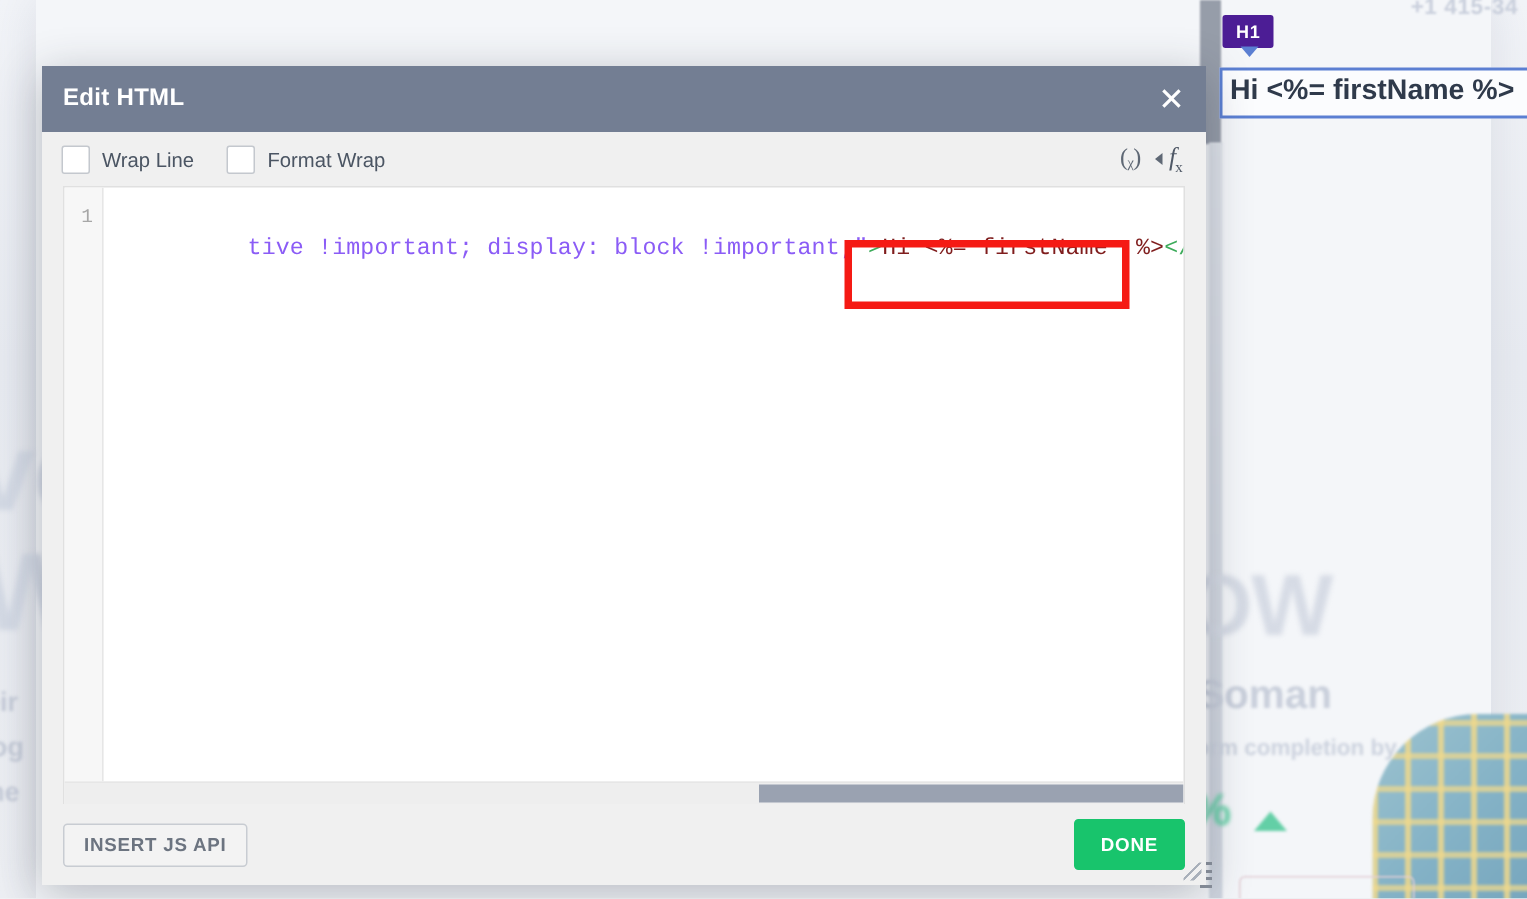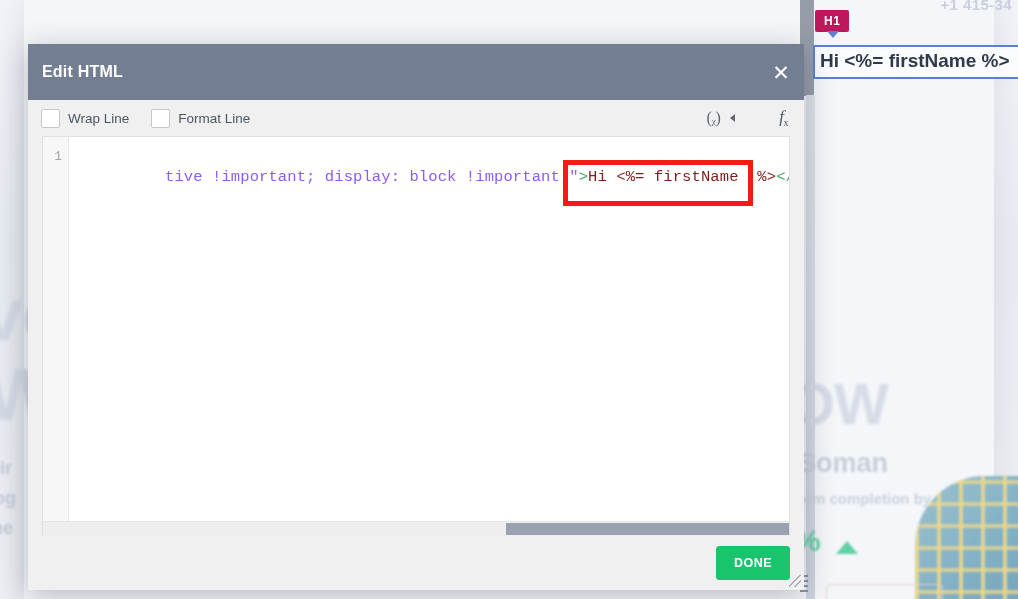--- a/index.html
+++ b/index.html
@@ -125,21 +125,21 @@
     width: 14px; height: 96px;
     background: #77808f;
     opacity: .75;
     filter: blur(.7px);
   }
 
   
   .h1-badge {
     position: absolute;
     left: 815px; top: 10px;
-    background: #be185d;
+    background: #4c1d95;
     color: #ffffff;
     font-size: 12px;
     font-weight: 700;
     letter-spacing: .5px;
     padding: 4px 9px 4px 9px;
     border-radius: 2px;
     z-index: 4;
   }
   .h1-badge:after {
     content: "";
@@ -171,21 +171,21 @@
     position: absolute;
     left: 28px; top: 44px;
     width: 776px; height: 546px;
     background: #f0f0f0;
     box-shadow: 0 6px 28px rgba(40,48,62,.30);
     z-index: 10;
     display: flex;
     flex-direction: column;
   }
   .modal-titlebar {
-    height: 56px;
+    height: 44px;
     background: #737e93;
     display: flex;
     align-items: center;
     padding: 0 0 0 14px;
     flex: 0 0 auto;
   }
   .modal-title {
     color: #ffffff;
     font-size: 16px;
     font-weight: 700;
@@ -261,21 +261,20 @@
     border-bottom: 4px solid transparent;
     border-right: 5px solid #5f6875;
     margin-right: 4px;
   }
   .icon-fx {
     font-family: "Liberation Serif", serif;
     font-style: italic;
     font-size: 17px;
     color: #4f5866;
     letter-spacing: -.5px;
-    margin-left: 40px;
   }
   .icon-fx sub { font-size: 10px; font-style: normal; }
 
   
   .editor-wrap {
     flex: 1 1 auto;
     background: #ffffff;
     margin: 0 14px;
     border: 1px solid #e0e0e0;
     border-bottom: none;
@@ -433,21 +432,21 @@
   </div>
 
 
   <div class="options-bar">
     <div class="checkbox-group">
       <div class="cb-box"></div>
       <div class="cb-label">Wrap Line</div>
     </div>
     <div class="checkbox-group">
       <div class="cb-box"></div>
-      <div class="cb-label">Format Line</div>
+      <div class="cb-label">Format Wrap</div>
     </div>
     <div class="opt-spacer"></div>
     <div class="icon-var">(ᵪ)</div>
     <div class="icon-fx-wrap">
       <div class="icon-tri-left"></div>
       <div class="icon-fx"><span>f</span><sub>x</sub></div>
     </div>
   </div>
 
   <div class="editor-wrap">
@@ -460,19 +459,20 @@
           <span class="tok-attr">tive !important; display: block !important;"</span><span class="tok-tag">&gt;</span><span class="tok-text">Hi </span><span class="tok-text">&lt;%= firstName  %&gt;</span><span class="tok-tag">&lt;/h1&gt;</span>
         </div>
       </div>
     </div>
     <div class="hscrollbar">
       <div class="hscroll-thumb"></div>
     </div>
   </div>
 
   <div class="modal-footer">
+    <div class="btn btn-ghost">INSERT JS API</div>
     <div class="footer-spacer"></div>
     <div class="btn btn-primary">DONE</div>
     <div class="resize-grip"></div>
   </div>
 </div>
 
 <div class="annot-box"></div>
 
 </body></html>

